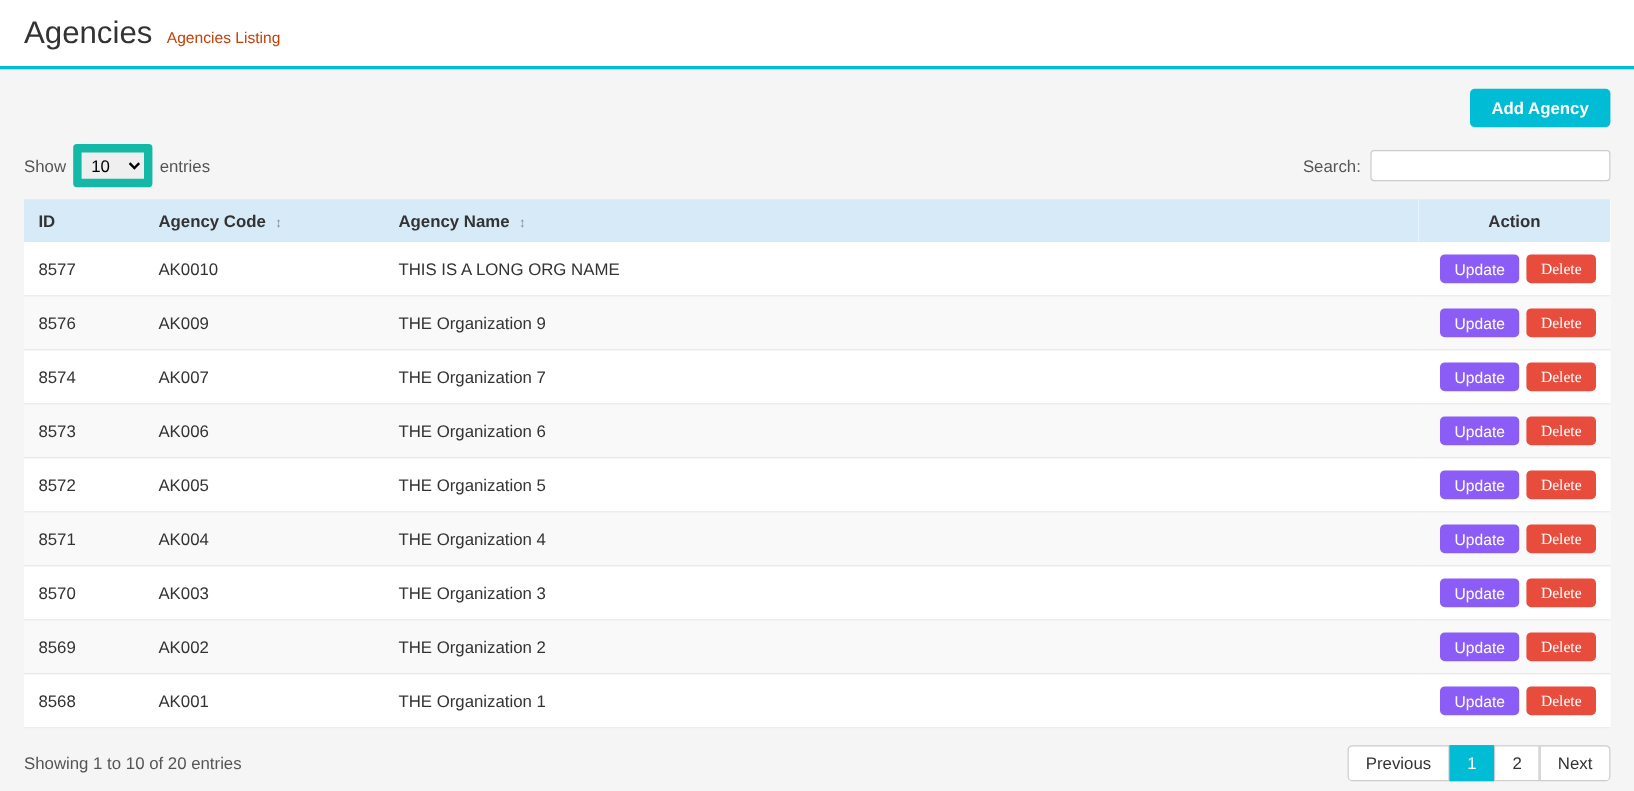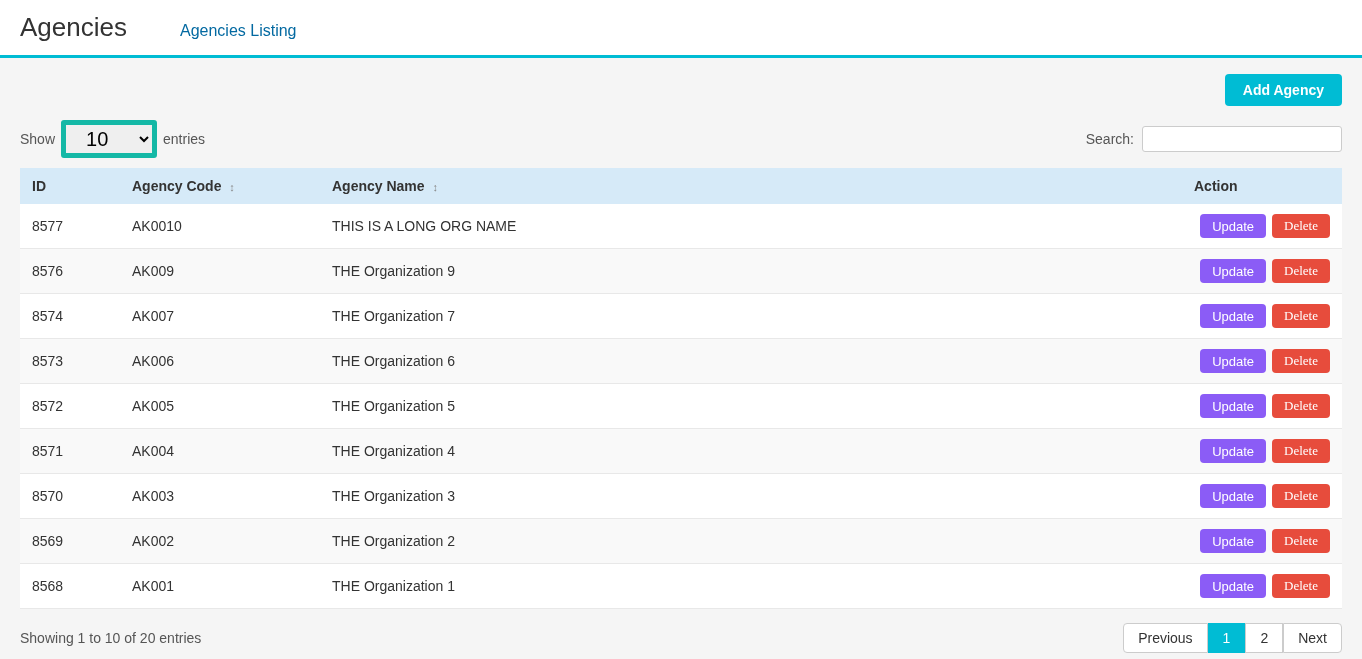--- a/index.html
+++ b/index.html
@@ -12,23 +12,22 @@
       display: flex;
       align-items: baseline;
       gap: 12px;
     }
     .header-title {
       font-size: 26px;
       font-weight: normal;
       color: #333;
     }
     .header-subtitle {
-      font-size: 16px;
-      color: #0369a1;
-      margin-left: 41px;
+      font-size: 13px;
+      color: #c2410c;
     }
 
     .main-content {
       padding: 16px 20px;
       background: #f5f5f5;
     }
 
     .toolbar-top {
       display: flex;
       justify-content: flex-end;
@@ -55,24 +54,24 @@
 
     .show-entries {
       display: flex;
       align-items: center;
       gap: 6px;
       font-size: 14px;
       color: #555;
     }
 
     .show-entries select {
-      border: 5px solid #14b8a6;
+      border: 7px solid #14b8a6;
       border-radius: 3px;
-      padding: 2px 16px;
-      font-size: 20px;
+      padding: 2px 4px;
+      font-size: 14px;
     }
 
     .search-box {
       display: flex;
       align-items: center;
       gap: 8px;
       font-size: 14px;
       color: #555;
     }
 
@@ -196,21 +195,21 @@
 
     .page-btn.active {
       background: #00bcd4;
       color: #fff;
       border-color: #00bcd4;
     }
 
     .col-id { width: 100px; }
     .col-code { width: 200px; }
     .col-name { }
-    .col-action { width: 160px; text-align: left; }
+    .col-action { width: 160px; text-align: center; }
   </style>
 </head>
 <body>
 
 <div class="header-bar">
   <span class="header-title">Agencies</span>
   <span class="header-subtitle">Agencies Listing</span>
 </div>
 
 <div class="main-content">

